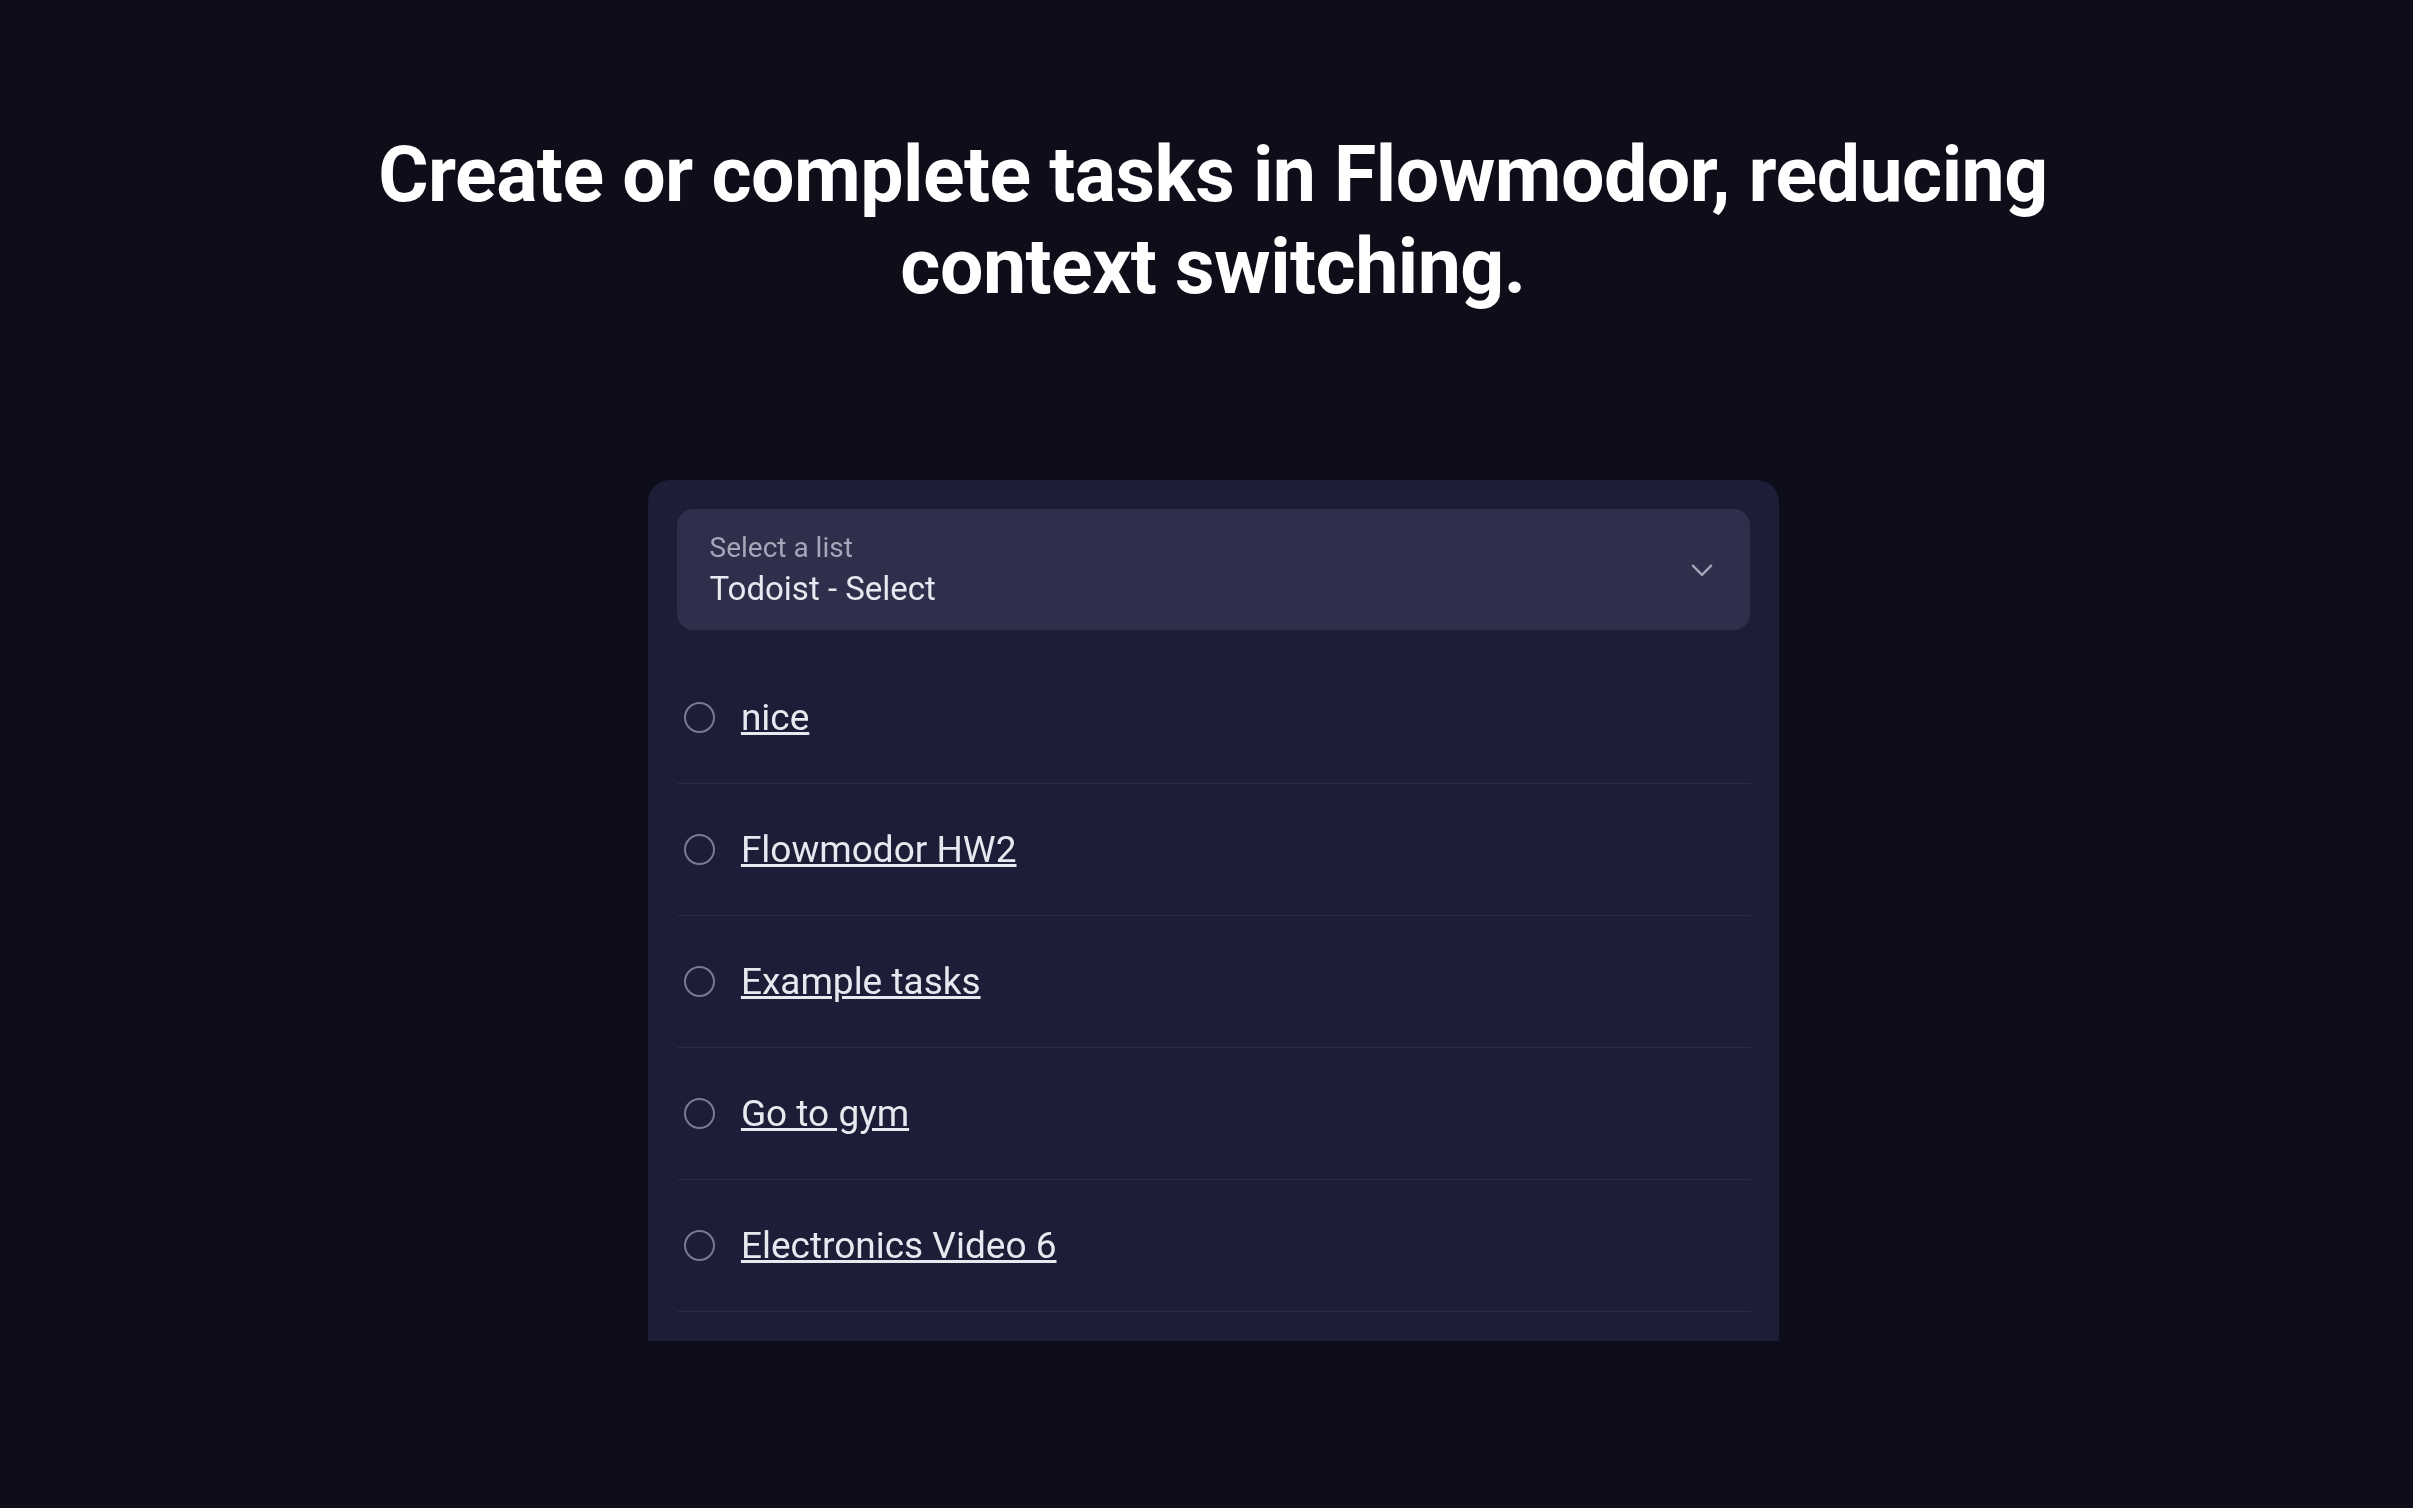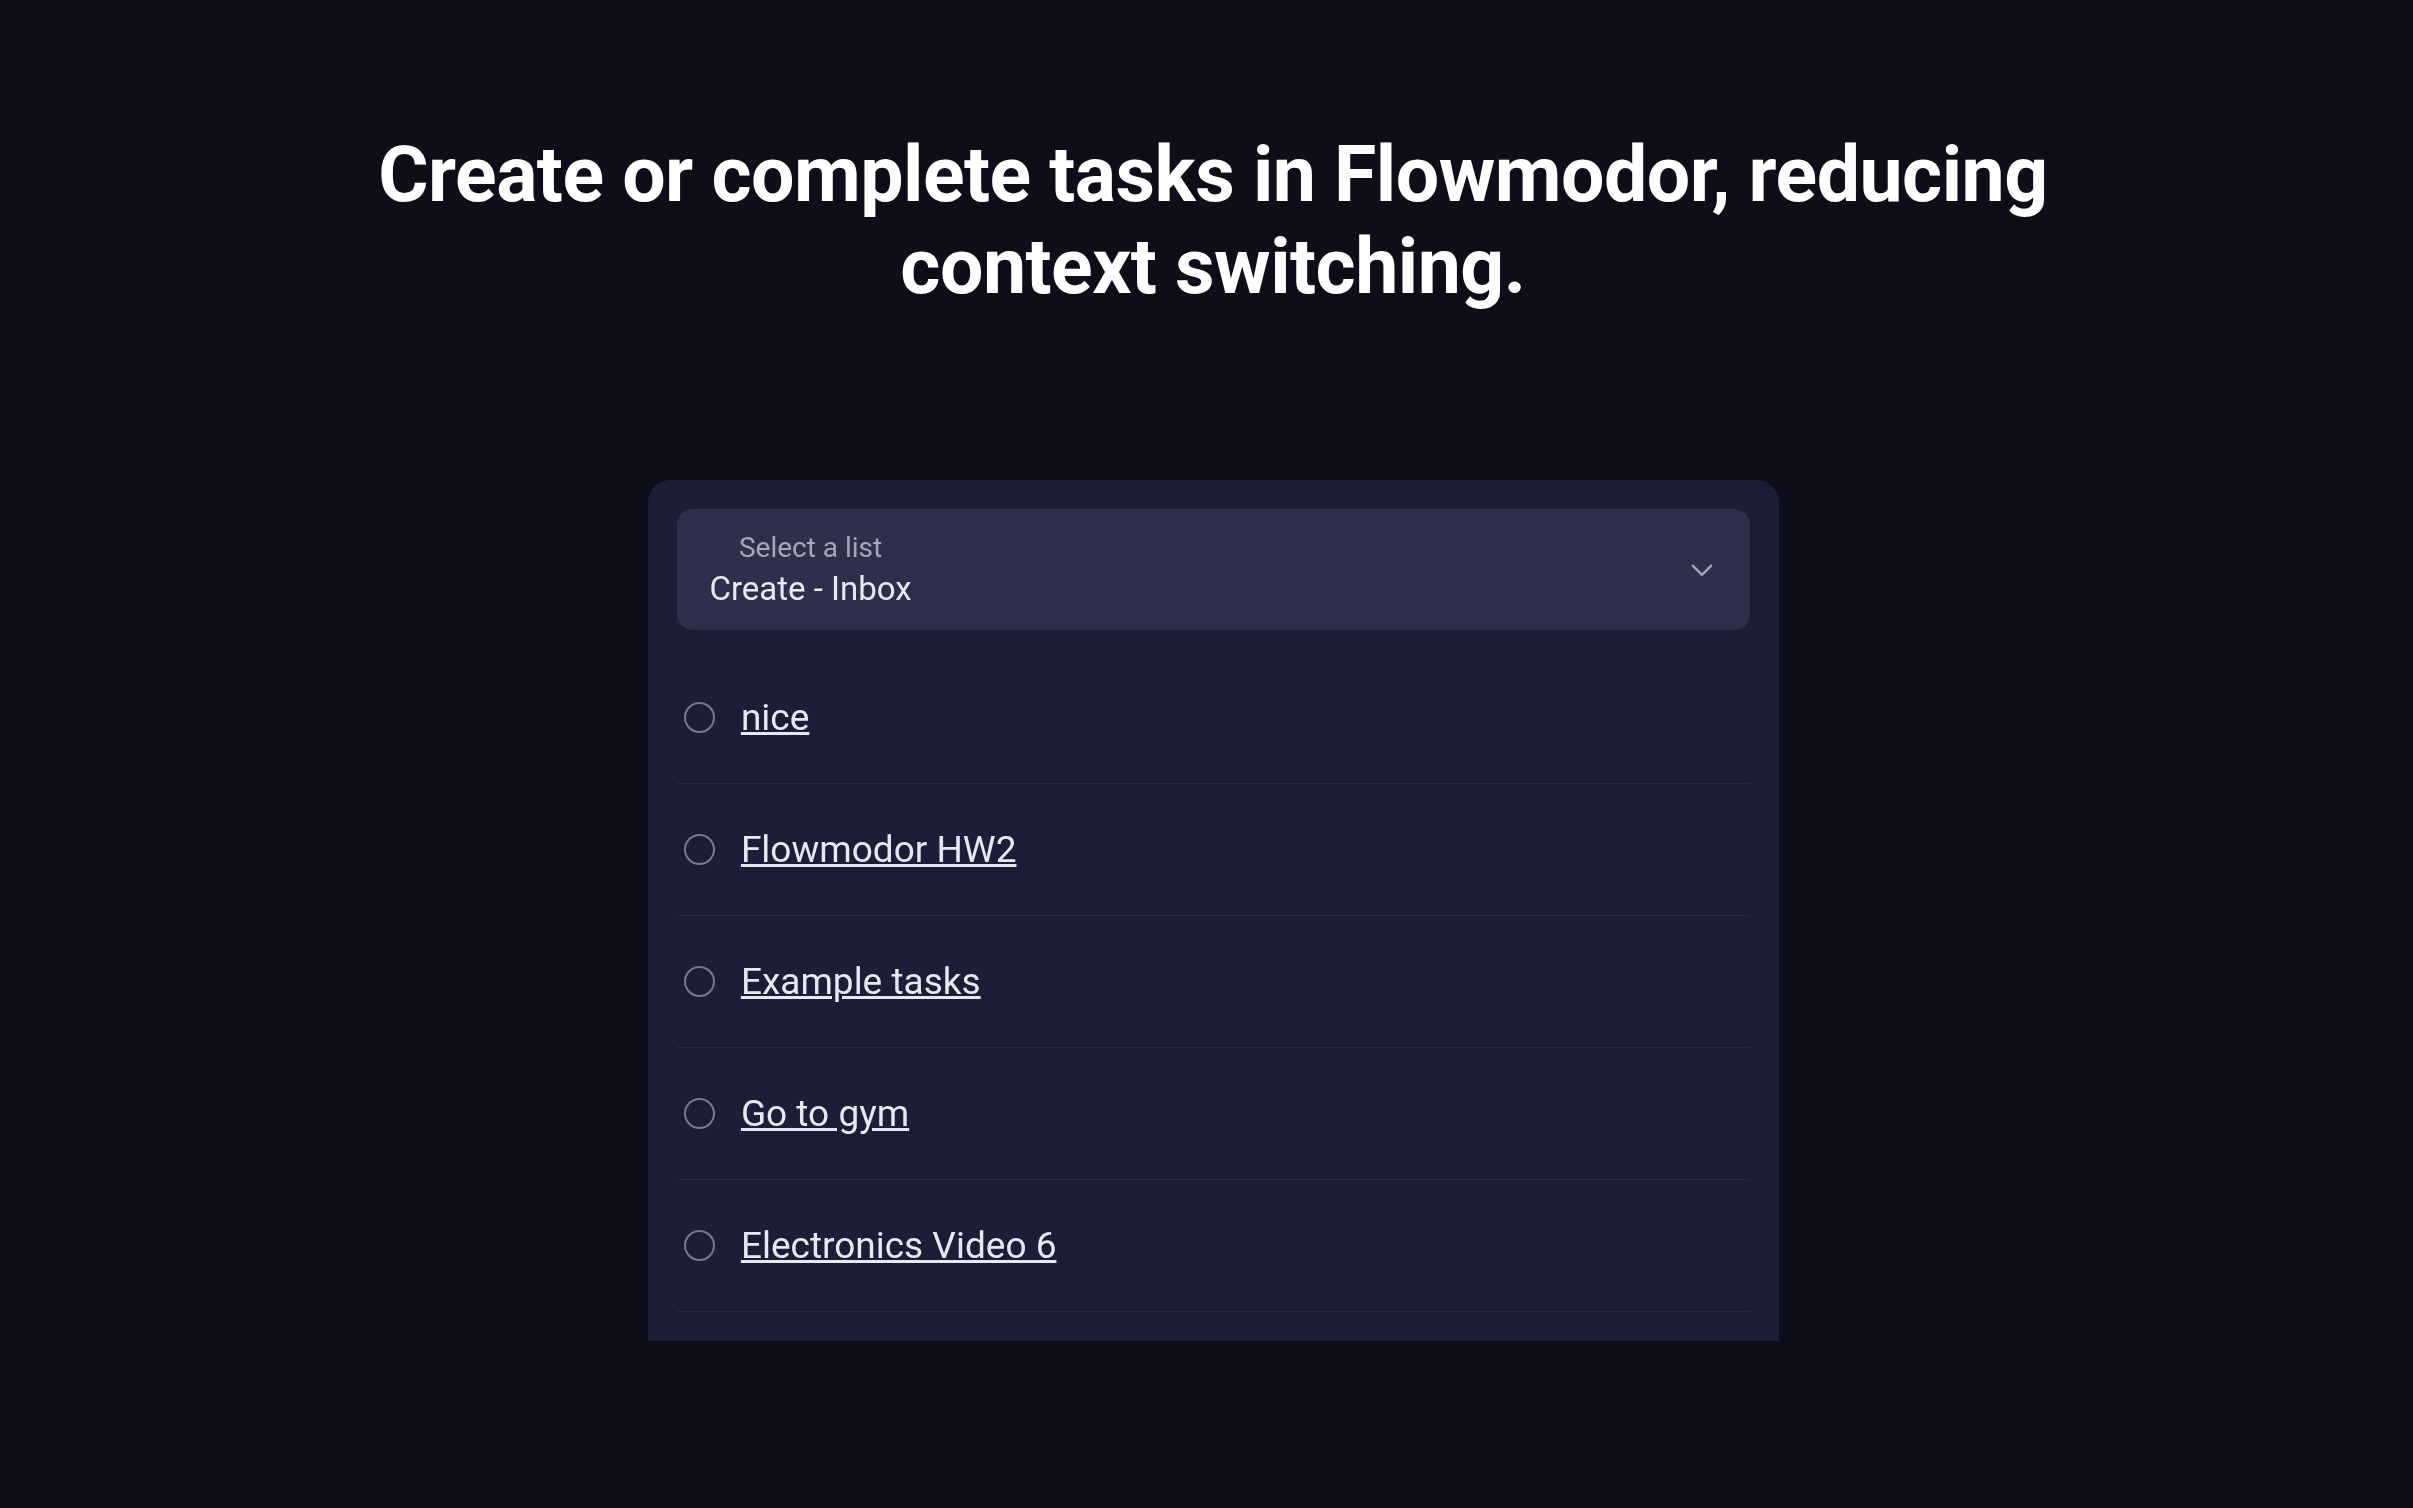--- a/index.html
+++ b/index.html
@@ -47,21 +47,20 @@
 
     .select-list {
       background-color: #2e2f4a;
       border-radius: 16px;
       padding: 22px 33px;
       display: flex;
       align-items: center;
       justify-content: space-between;
       cursor: pointer;
       margin-bottom: 22px;
-      text-align: center;
     }
 
     .select-list-text {
       display: flex;
       flex-direction: column;
       gap: 5.5px;
     }
 
     .select-label {
       color: #a5a6b8;
@@ -121,21 +120,21 @@
 </head>
 <body>
 
 <div class="container">
   <h1 class="heading">Create or complete tasks in Flowmodor, reducing context switching.</h1>
 
   <div class="task-panel">
     <div class="select-list">
       <div class="select-list-text">
         <span class="select-label">Select a list</span>
-        <span class="select-value">Create - Inbox</span>
+        <span class="select-value">Todoist - Select</span>
       </div>
       <span class="chevron-icon">
         <svg viewBox="0 0 24 16" fill="none" stroke="#a5a6b8" stroke-width="2.5" stroke-linecap="round" stroke-linejoin="round">
           <polyline points="2,4 12,14 22,4"></polyline>
         </svg>
       </span>
     </div>
 
     <div class="task-list">
       <div class="task-item">

